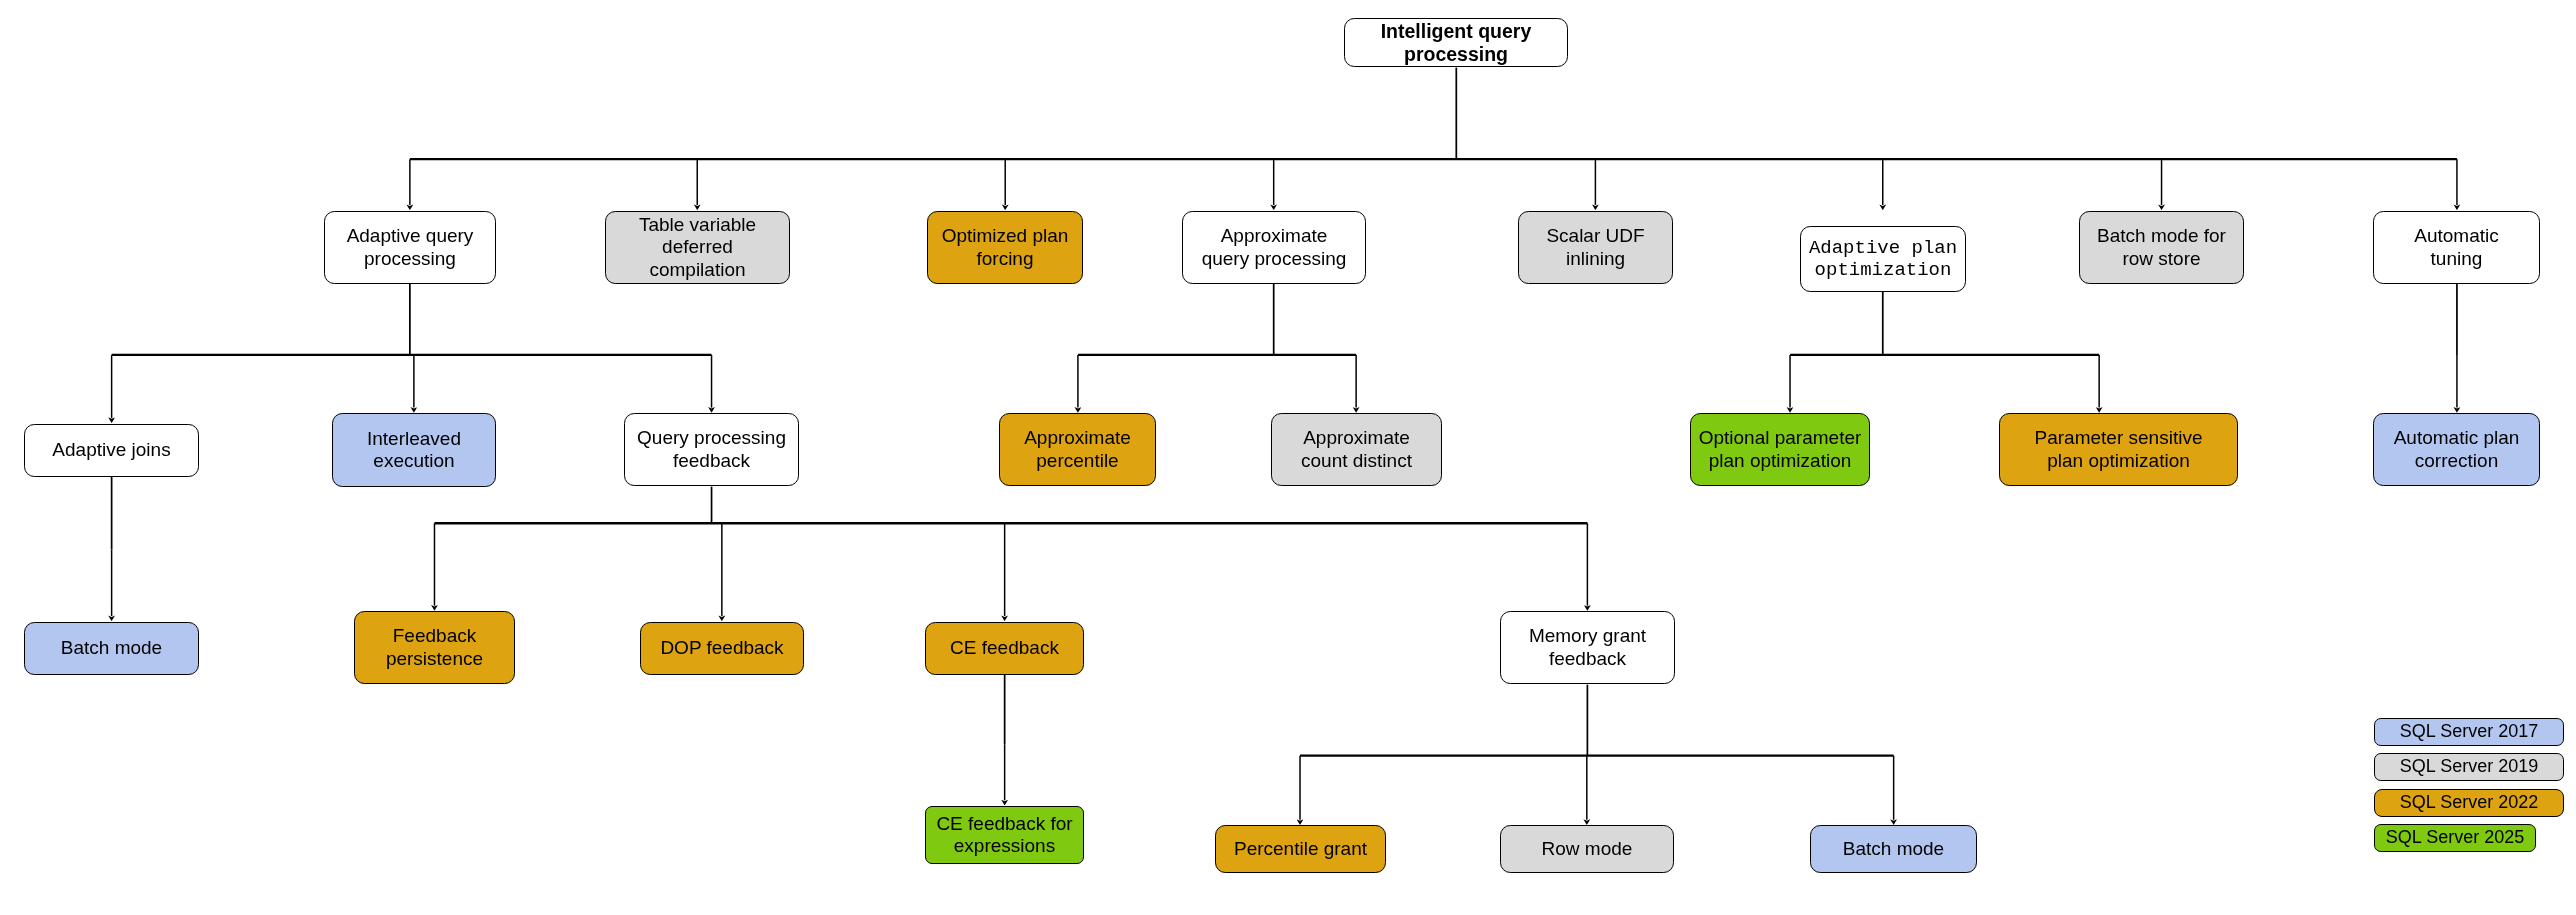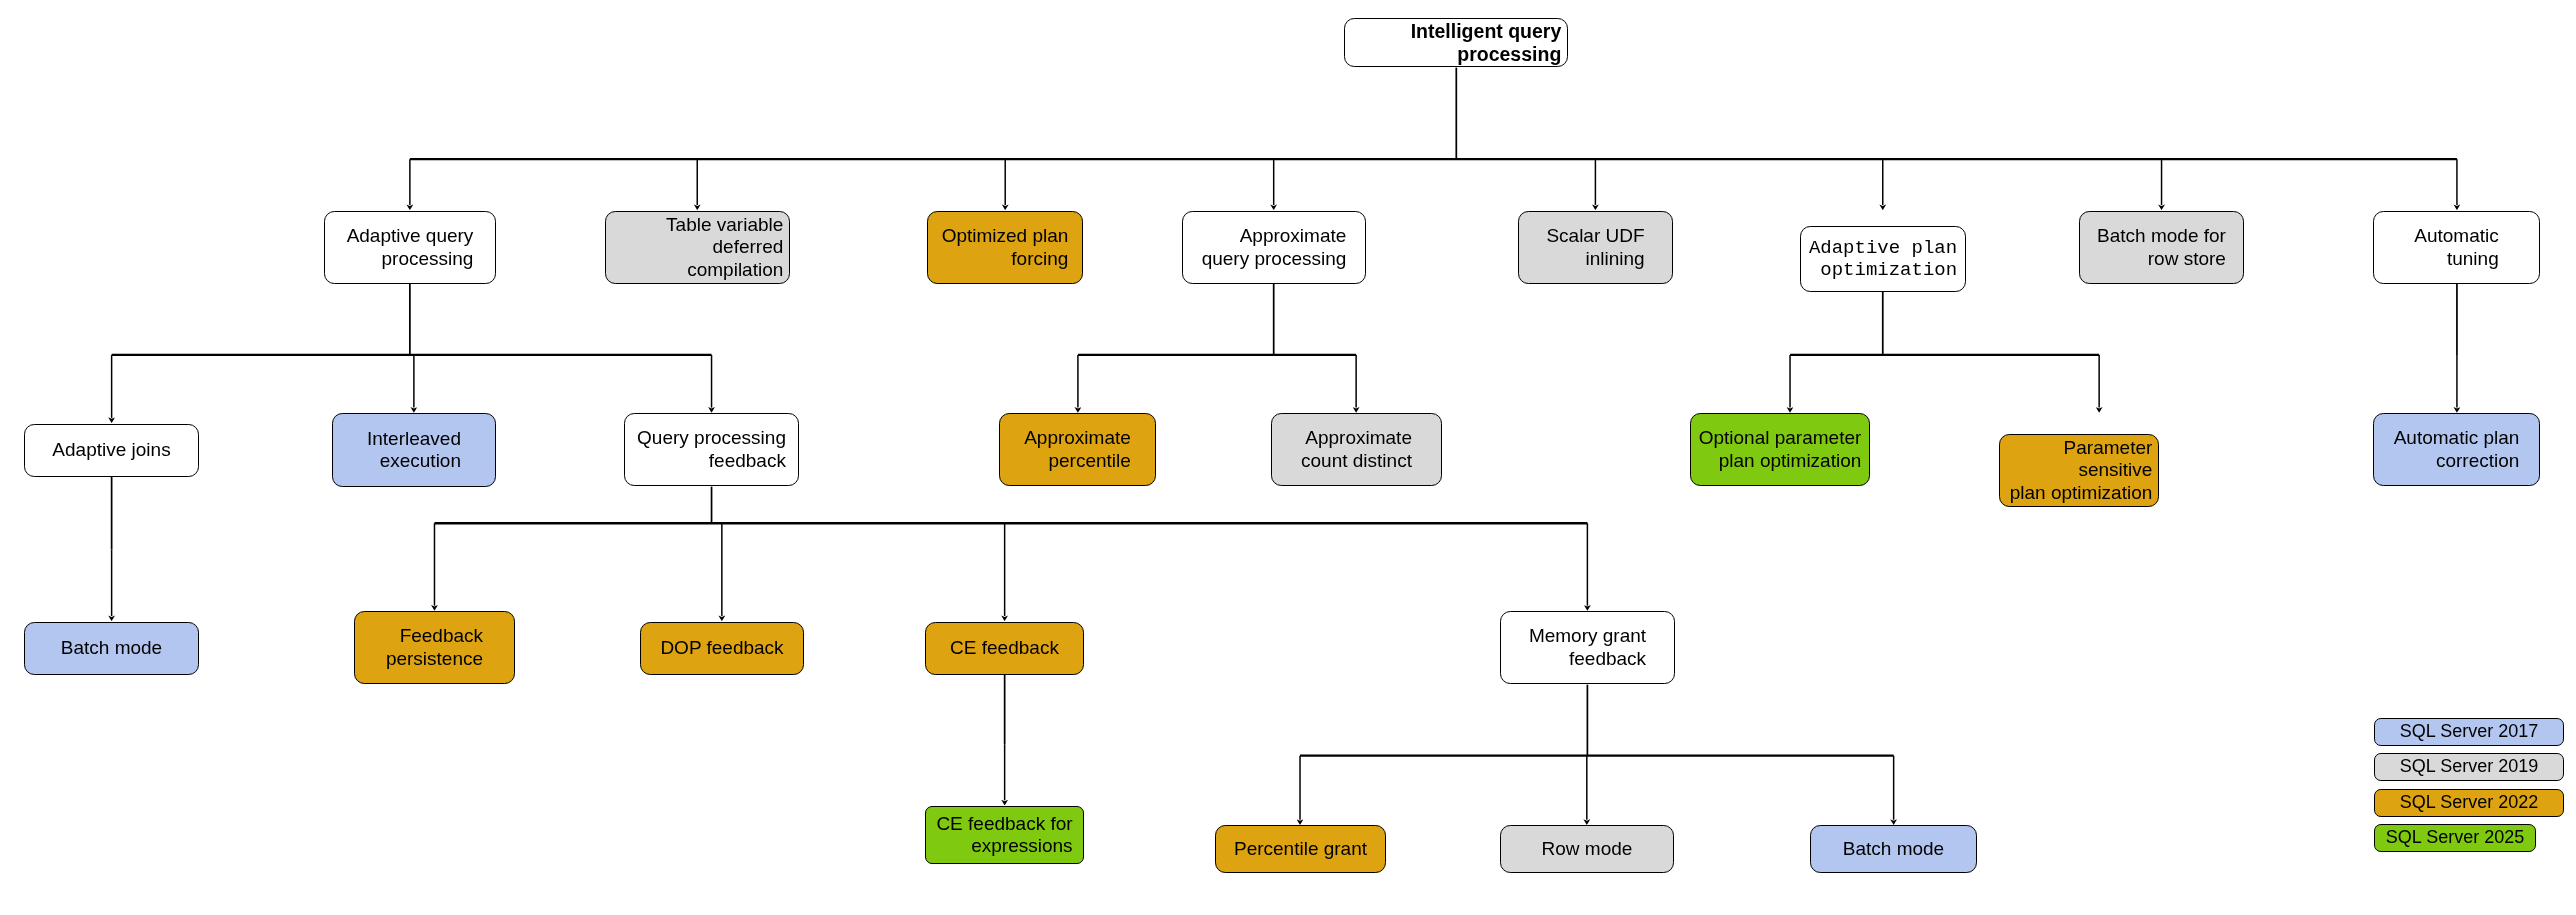--- a/index.html
+++ b/index.html
@@ -24,21 +24,21 @@
     pointer-events: none;
   }
   .node {
     position: absolute;
     box-sizing: border-box;
     border: 1.7px solid #000000;
     border-radius: 10.3px;
     display: flex;
     align-items: center;
     justify-content: center;
-    text-align: right;
+    text-align: center;
     color: #000000;
     font-size: 19px;
     line-height: 1.18;
     padding: 2.3px 5.7px;
     background: #ffffff;
     white-space: pre-line;
   }
   .node.root { font-weight: bold; font-size: 19.5px; }
   .fill-white { background: #ffffff; }
   .fill-gray  { background: #d9d9d9; }
@@ -152,37 +152,37 @@
       <div class="node fill-blue" style="left: 332px; top: 413px; width: 164px; height: 74px;">Interleaved
 execution</div>
       <div class="node fill-white" style="left: 624px; top: 413px; width: 175px; height: 73px;">Query processing
 feedback</div>
       <div class="node fill-orange" style="left: 999px; top: 413px; width: 157px; height: 73px;">Approximate
 percentile</div>
       <div class="node fill-gray" style="left: 1271px; top: 413px; width: 171px; height: 73px;">Approximate
 count distinct</div>
       <div class="node fill-green" style="left: 1690px; top: 413px; width: 180px; height: 73px;">Optional parameter
 plan optimization</div>
-      <div class="node fill-orange" style="left: 1999px; top: 434px; width: 160px; height: 73px;">Parameter sensitive
+      <div class="node fill-orange" style="left: 1999px; top: 413px; width: 239px; height: 73px;">Parameter sensitive
 plan optimization</div>
       <div class="node fill-blue" style="left: 2373px; top: 413px; width: 167px; height: 73px;">Automatic plan
 correction</div>
       <div class="node fill-blue" style="left: 24px; top: 622px; width: 175px; height: 53px;">Batch mode</div>
       <div class="node fill-orange" style="left: 354px; top: 611px; width: 161px; height: 73px;">Feedback
 persistence</div>
       <div class="node fill-orange" style="left: 640px; top: 622px; width: 164px; height: 53px;">DOP feedback</div>
       <div class="node fill-orange" style="left: 925px; top: 622px; width: 159px; height: 53px;">CE feedback</div>
       <div class="node fill-white" style="left: 1500px; top: 611px; width: 175px; height: 73px;">Memory grant
 feedback</div>
       <div class="node fill-green" style="left: 925px; top: 806px; width: 159px; height: 58px; border-radius: 7px;">CE feedback for
 expressions</div>
       <div class="node fill-orange" style="left: 1215px; top: 825px; width: 171px; height: 48px;">Percentile grant</div>
       <div class="node fill-gray" style="left: 1500px; top: 825px; width: 174px; height: 48px;">Row mode</div>
       <div class="node fill-blue" style="left: 1810px; top: 825px; width: 167px; height: 48px;">Batch mode</div>
     </div>
   <div class="legend">
       <div class="legend-item fill-blue" style="left: 2374px; top: 718px; width: 190px; height: 27.5px;">SQL Server 2017</div>
       <div class="legend-item fill-gray" style="left: 2374px; top: 753px; width: 190px; height: 27.5px;">SQL Server 2019</div>
-      <div class="legend-item fill-orange" style="left: 2374px; top: 789px; width: 190px; height: 27.5px;">SQL Server 2022</div>
+      <div class="legend-item fill-orange" style="left: 2374px; top: 789px; width: 190px; height: 27.5px; border-radius: 8px;">SQL Server 2022</div>
       <div class="legend-item fill-green" style="left: 2374px; top: 824px; width: 162px; height: 27.5px;">SQL Server 2025</div>
     </div>
 </div>
 
 
 </body></html>

